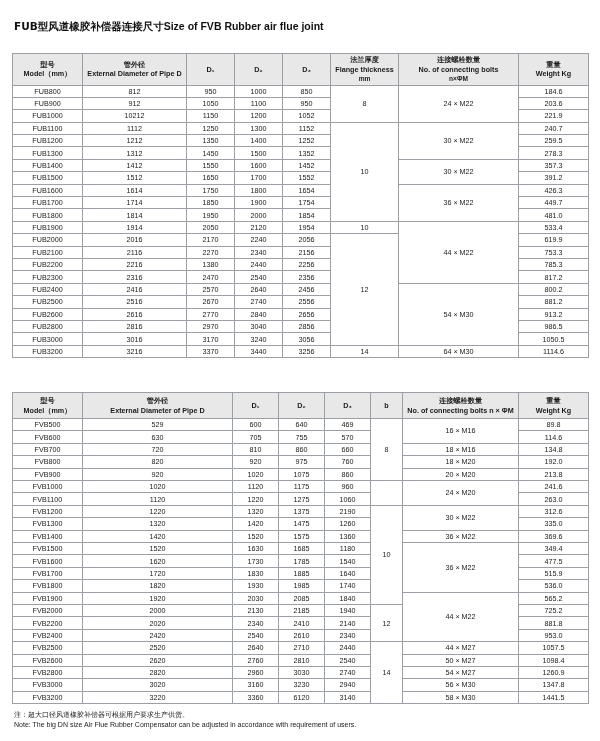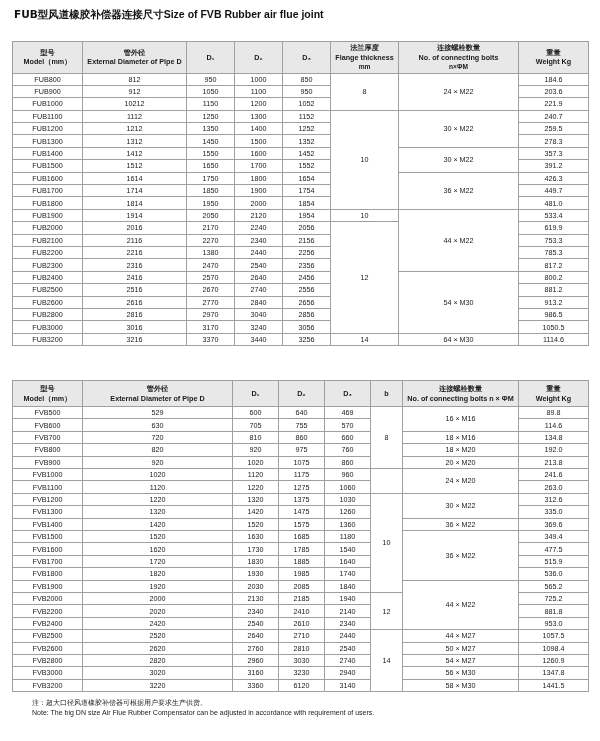--- a/index.html
+++ b/index.html
@@ -10,21 +10,21 @@
   body {
     width: 600px;
     height: 741px;
     font-family: "Liberation Sans", sans-serif;
     color: #000000;
     overflow: hidden;
   }
   .page {
     width: 600px;
     height: 741px;
-    padding: 6px 12px 4px 12px;
+    padding: 18px 12px 4px 12px;
     position: relative;
   }
   .section-title {
     font-size: 10.5px;
     font-weight: bold;
     color: #111111;
     margin: 2px 0 5px 2px;
     letter-spacing: 0px;
     line-height: 13px;
   }
@@ -56,21 +56,21 @@
     padding: 1px 1px;
   }
   .hdr-cn { display: block; font-family: "DejaVu Sans", sans-serif; font-weight: bold; }
   .hdr-en { display: block; font-family: "Liberation Sans", sans-serif; font-weight: bold; }
   .sub { font-size: 6.6px; }
   td.model { text-align: center; }
   .footnote {
     font-size: 7px;
     line-height: 10px;
     margin-top: 6px;
-    margin-left: 20px;
+    margin-left: 2px;
     color: #1a1a1a;
   }
   .footnote .cn { font-family: "DejaVu Sans", sans-serif; }
   .gap { height: 14px; }
 </style>
 </head>
 <body>
 
 <div class="page">
 
@@ -424,21 +424,21 @@
           <td class="">1220</td>
           <td class="">1275</td>
           <td class="">1060</td>
           <td>263.0</td>
         </tr>
         <tr>
           <td class="model">FVB1200</td>
           <td class="">1220</td>
           <td class="">1320</td>
           <td class="">1375</td>
-          <td class="">1030</td>
+          <td class="">2190</td>
           <td rowspan="8">10</td>
           <td rowspan="2">30 × M22</td>
           <td>312.6</td>
         </tr>
         <tr>
           <td class="model">FVB1300</td>
           <td class="">1320</td>
           <td class="">1420</td>
           <td class="">1475</td>
           <td class="">1260</td>

